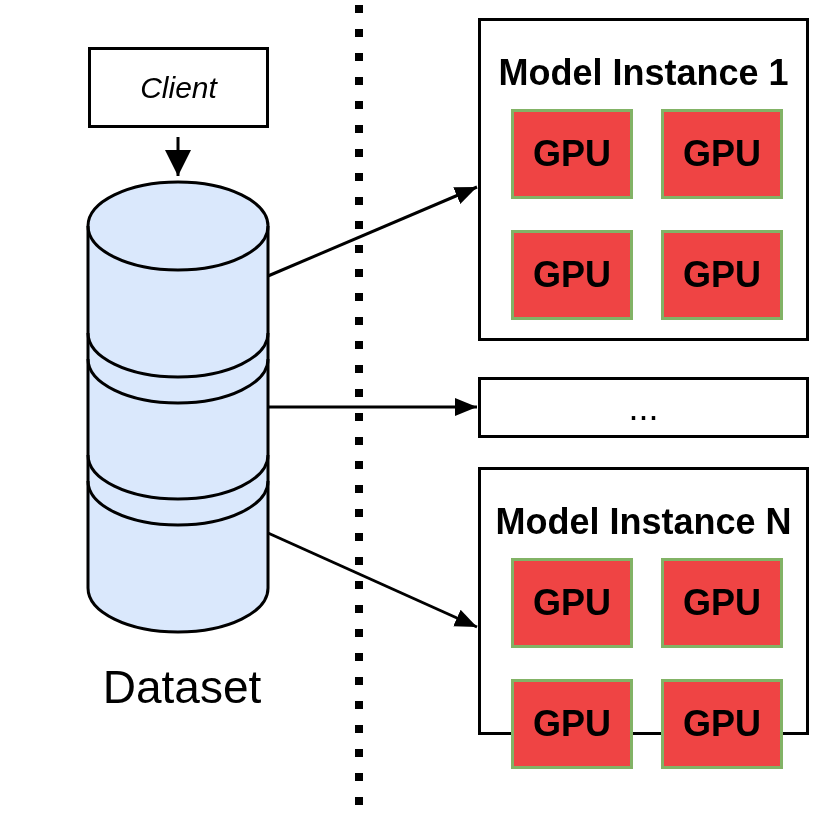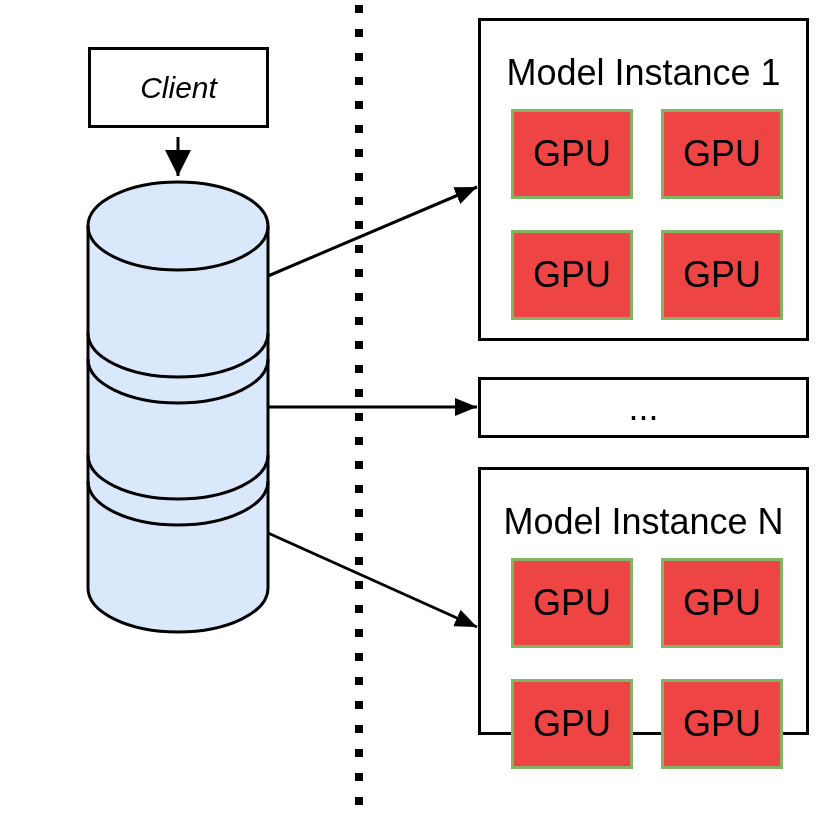--- a/index.html
+++ b/index.html
@@ -35,20 +35,21 @@
   }
   .client-box {
     left: 88px; top: 47px;
     width: 181px; height: 81px;
     font-size: 30px;
     font-style: italic;
   }
   .instance-box {
     left: 478px;
     width: 331px;
+    font-weight: bold;
   }
   .instance-1 { top: 18px;  height: 323px; }
   .instance-n { top: 467px; height: 268px; }
   .instance-title {
     position: absolute;
     top: 34px; left: 0;
     width: 100%;
     text-align: center;
     font-size: 36px;
     line-height: 1;
@@ -123,20 +124,21 @@
     <g stroke="#000000" stroke-width="3">
       <line x1="630" y1="645" x2="658" y2="676"></line>
       <line x1="630" y1="676" x2="658" y2="645"></line>
     </g>
   </svg>
 
   <div class="node client-box flex-center">
     <span>Client</span>
   </div>
 
+  <div class="dataset-label">Dataset</div>
 
   <div class="node instance-box instance-1">
     <div class="instance-title">Model Instance 1</div>
     <div class="gpu gpu-tl flex-center">GPU</div>
     <div class="gpu gpu-tr flex-center">GPU</div>
     <div class="gpu gpu-bl flex-center">GPU</div>
     <div class="gpu gpu-br flex-center">GPU</div>
   </div>
 
   <div class="node ellipsis-box flex-center">

